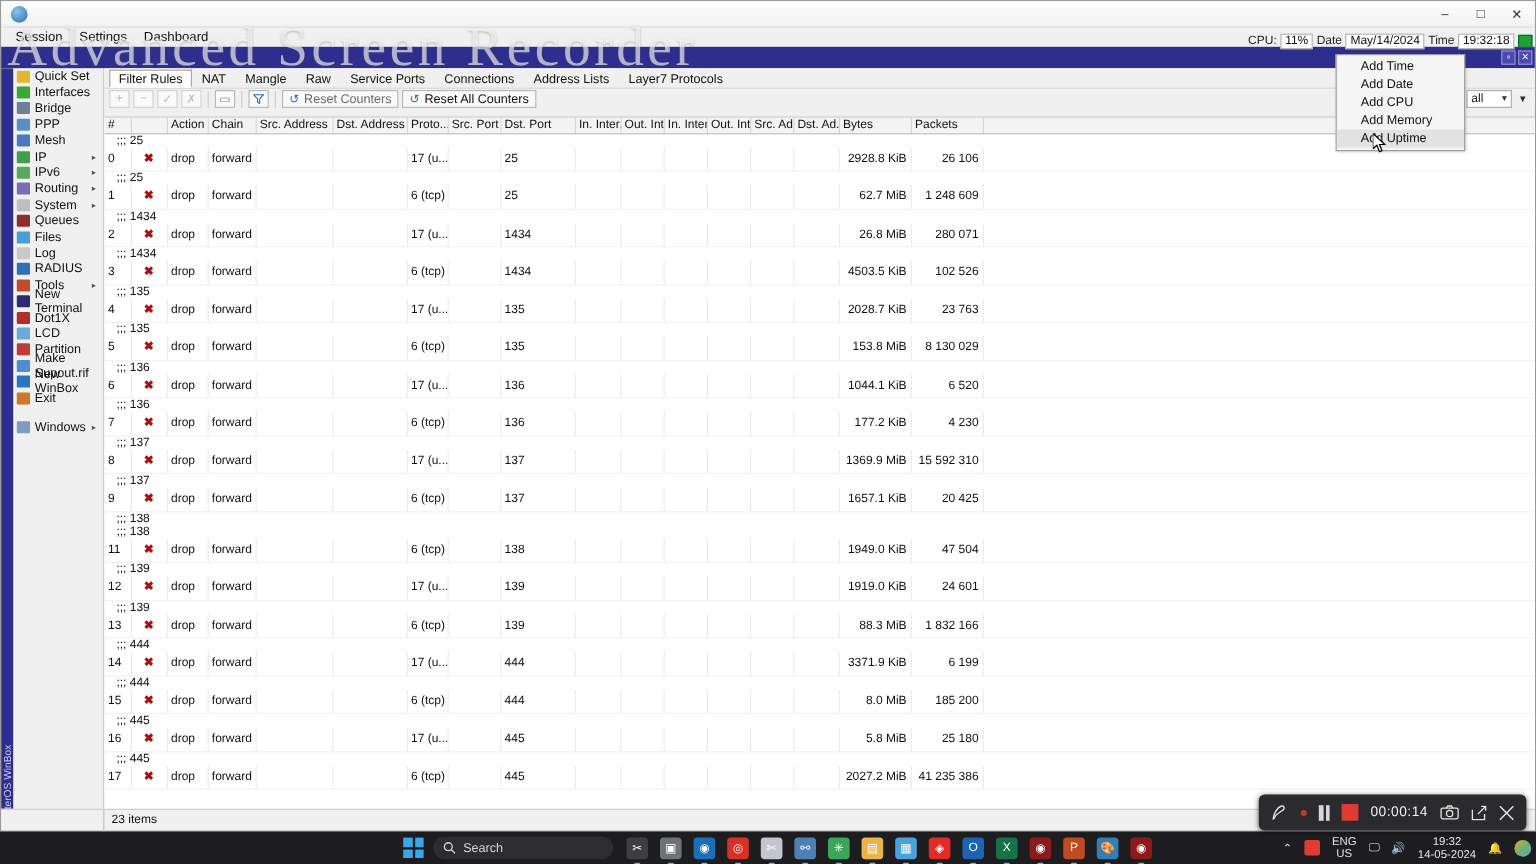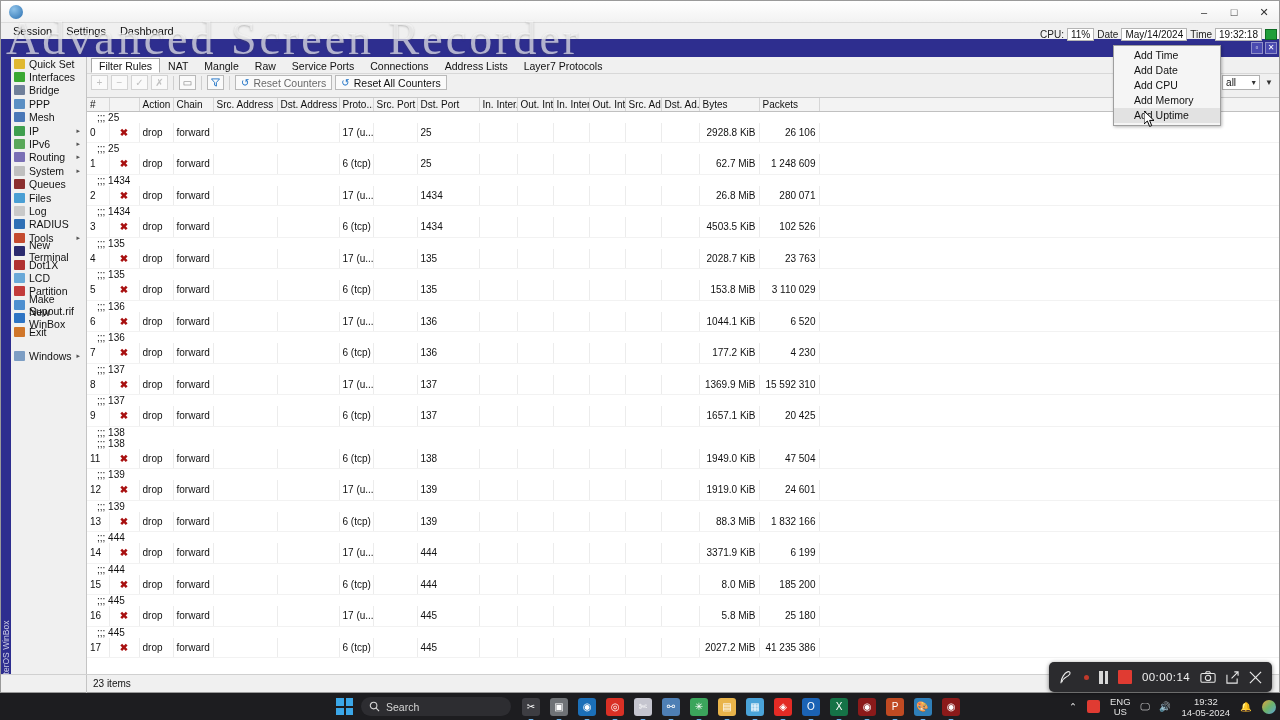--- a/index.html
+++ b/index.html
@@ -651,21 +651,21 @@
                 <td>6 (tcp)</td>
                 <td></td>
                 <td>135</td>
                 <td></td>
                 <td></td>
                 <td></td>
                 <td></td>
                 <td></td>
                 <td></td>
                 <td class="num">153.8 MiB</td>
-                <td class="num">3 110 029</td>
+                <td class="num">8 130 029</td>
                 <td></td>
               </tr>
               <tr class="cmt">
                 <td colspan="18" style="padding-left: 10px;">;;; 136</td>
               </tr>
               <tr>
                 <td>6</td>
                 <td class="ctr"><span class="ico-x">✖</span></td>
                 <td>drop</td>
                 <td>forward</td>

